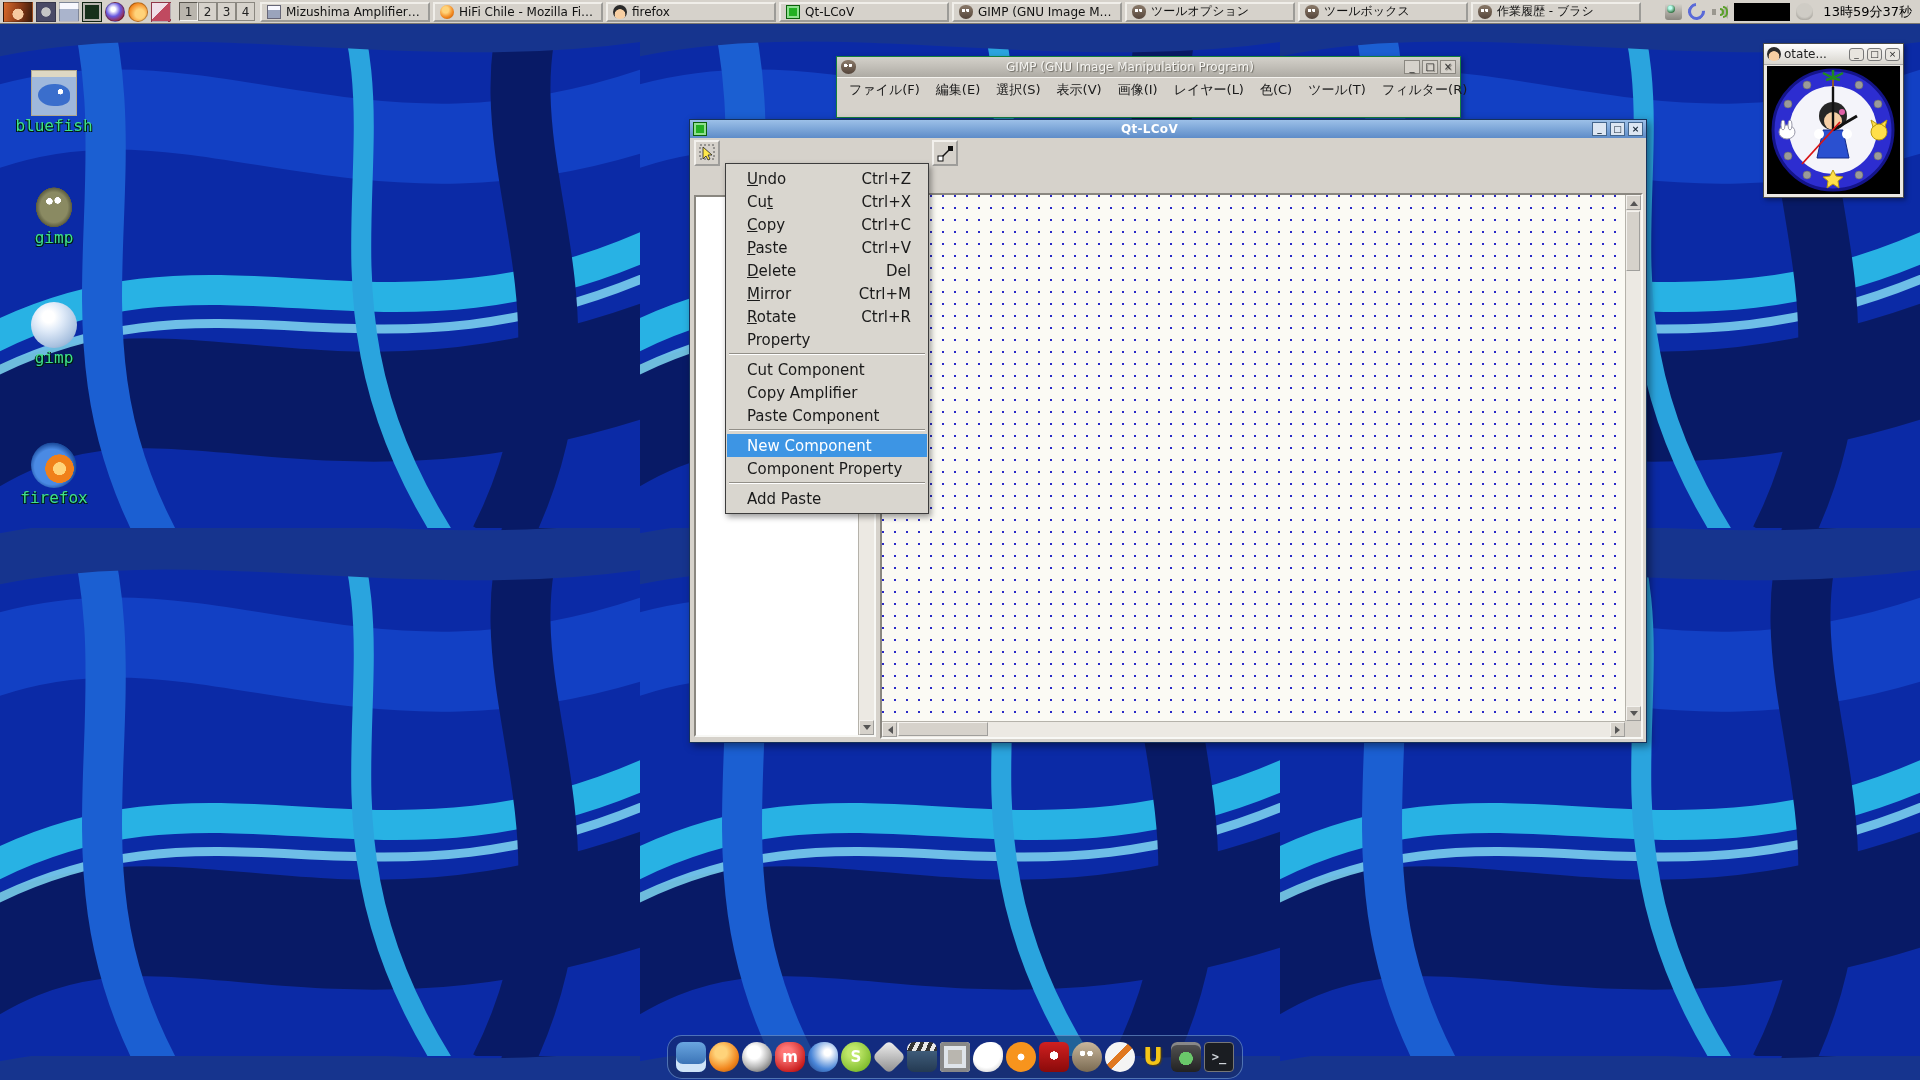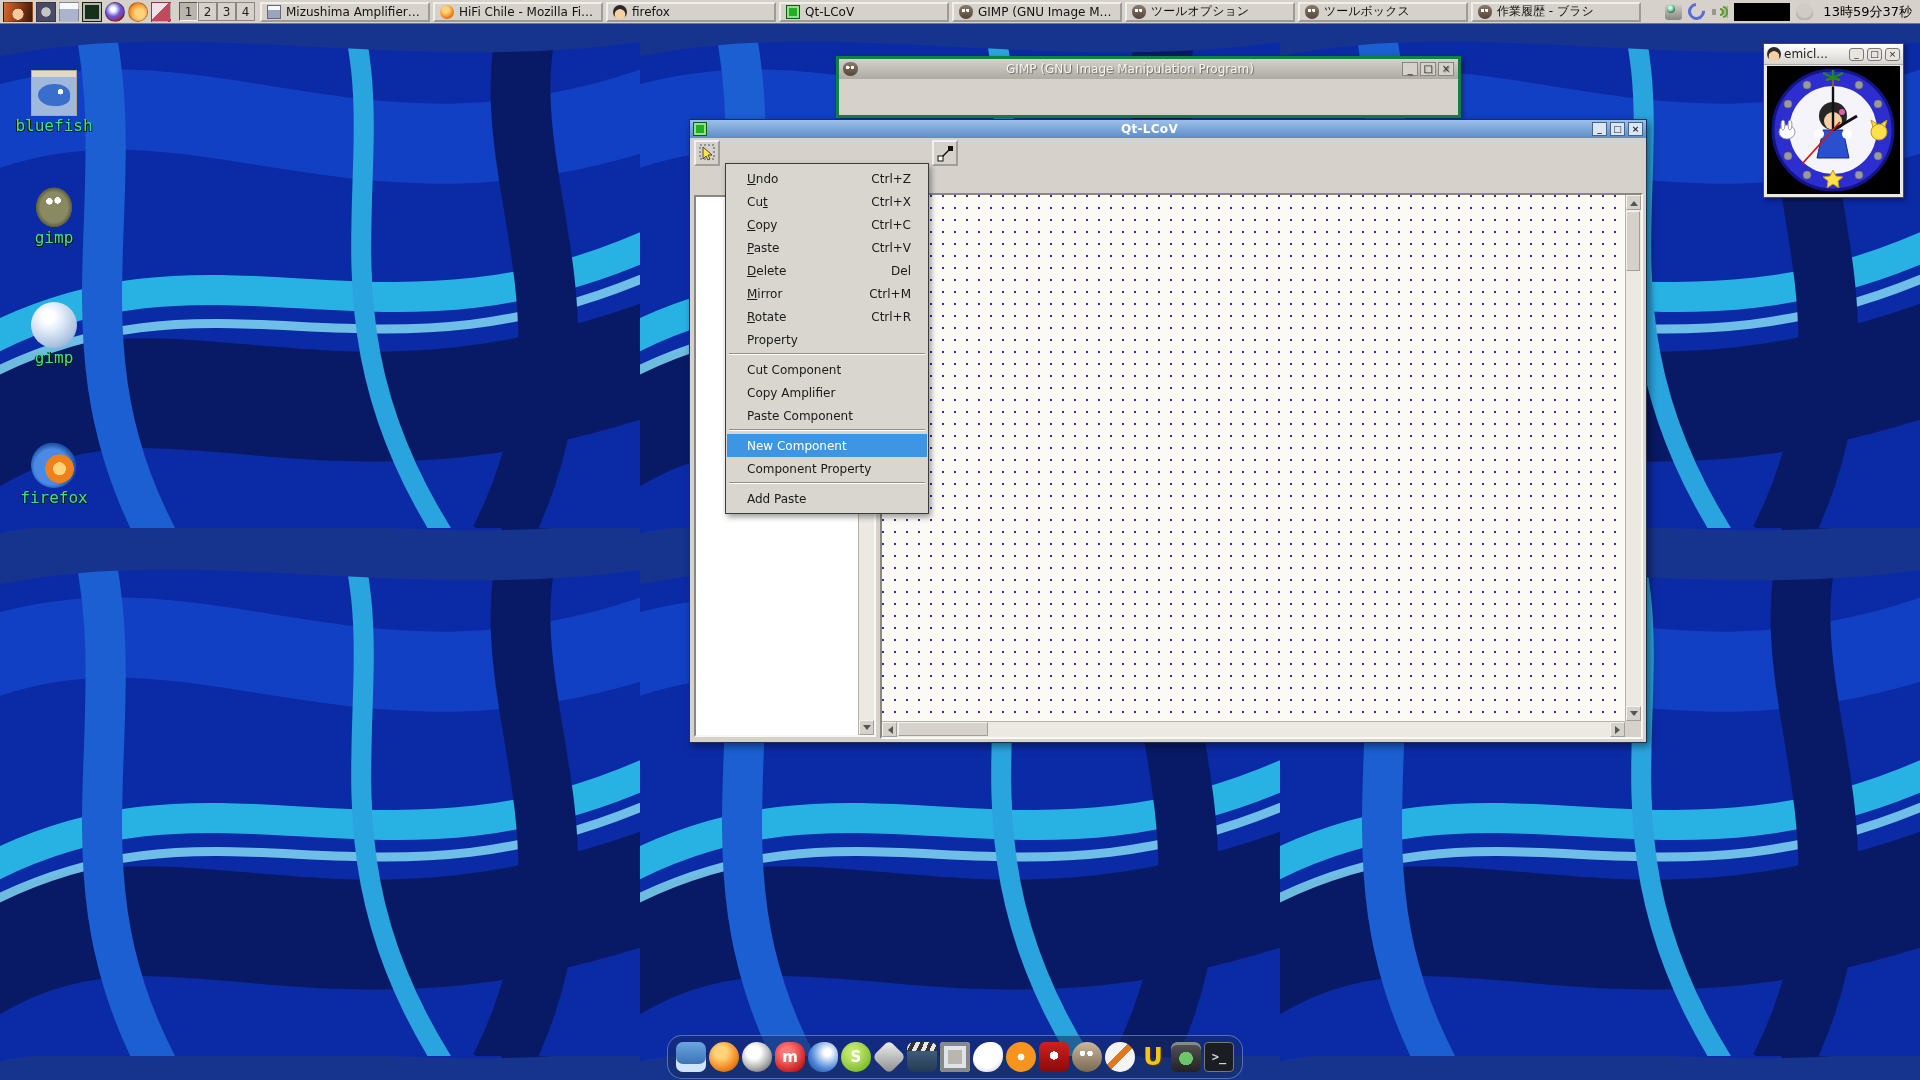--- a/index.html
+++ b/index.html
@@ -55,21 +55,21 @@
 .dicon-bluefish::after{content:"";position:absolute;left:6px;top:13px;width:32px;height:22px;background:radial-gradient(circle at 70% 35%,#fff 0 10%,transparent 11%),#3a6ecc;border-radius:60% 55% 45% 60%}
 .dicon-gimp{background:radial-gradient(circle at 40% 42%,#fff 0 8%,transparent 9%),radial-gradient(circle at 58% 40%,#fff 0 8%,transparent 9%),radial-gradient(ellipse at 50% 55%,#8a8a62 0 42%,#5c5c40 55%,transparent 56%)}
 .dicon-gftp{border-radius:50%;background:radial-gradient(circle at 38% 32%,#fff 0 14%,#dfeaf8 35%,#aac2e0 70%,#7a92b8)}
 .dicon-firefox{border-radius:50%;background:radial-gradient(circle at 62% 58%,#ffd37a 0 16%,#f0801a 17% 36%,transparent 37%),radial-gradient(circle at 46% 54%,#4a8ae4 0 50%,#1a4a9c 68%,transparent 70%)}
 .dlabel{font-family:"DejaVu Sans Mono",monospace;font-size:16px;color:#3fe08d;text-shadow:1px 1px 0 #02200a,-1px 1px 0 #02200a}
 
 
 .win-ctl{width:16px;height:14px;background:#d6d2cb;border:1px solid #8a8780;font-size:10px;line-height:11px;text-align:center;color:#333;flex:none}
 
 
-.gimp-window{position:absolute;left:836px;top:56px;width:625px;height:62px;background:#d6d2cb;border:3px solid #15803d;z-index:5;box-shadow:2px 2px 5px rgba(0,0,0,.35)}
+.gimp-window{position:absolute;left:836px;top:56px;width:625px;height:62px;background:#d6d2cb;border:1px solid #15803d;z-index:5;box-shadow:2px 2px 5px rgba(0,0,0,.35)}
 .gimp-titlebar{height:20px;background:linear-gradient(#d4d1ca,#aeaba4);display:flex;align-items:center;gap:5px;padding:0 4px;font-size:12px;color:#f6f5f2;text-shadow:1px 1px 1px #6a675f}
 .gimp-wicon{width:15px;height:14px;border-radius:45% 45% 50% 50%;background:radial-gradient(circle at 32% 38%,#fff 0 13%,transparent 14%),radial-gradient(circle at 62% 38%,#fff 0 13%,transparent 14%),linear-gradient(#8a7a6a,#55453a)}
 .gimp-title{flex:1;text-align:center;white-space:nowrap;overflow:hidden}
 .gimp-controls{display:flex;gap:2px}
 .gimp-menubar{height:24px;display:flex;align-items:center;padding-left:4px;font-size:13px;color:#1a1a1a;background:#d6d2cb;border-top:1px solid #f4f2ee}
 .gm{padding:3px 8px;white-space:nowrap}
 
 
 .qt-window{position:absolute;left:689px;top:119px;width:958px;height:624px;background:#d6d2cb;border:1px solid #16325c;z-index:10;box-shadow:3px 3px 8px rgba(0,0,0,.45)}
 .qt-titlebar{height:18px;background:linear-gradient(#9cc0e8,#5e8cc8);display:flex;align-items:center;gap:3px;padding:0 3px;color:#fff;font-weight:bold;font-size:12px}
@@ -95,21 +95,21 @@
 .sb-corner{position:absolute;right:0;bottom:0;width:16px;height:16px;background:#d6d2cb}
 .tri{width:0;height:0;border:4px solid transparent}
 .tri-up{border-bottom:5px solid #555;margin-top:-3px}
 .tri-down{border-top:5px solid #555;margin-bottom:-3px}
 .tri-left{border-right:5px solid #555;margin-left:-3px}
 .tri-right{border-left:5px solid #555;margin-right:-3px}
 .sb-thumb{position:absolute;background:#d6d2cb;border:1px outset #f4f2ee}
 
 
 .edit-popup{position:absolute;left:35px;top:43px;width:204px;background:#d9d6cf;border:1px solid #3c3c3c;box-shadow:2px 3px 6px rgba(0,0,0,.4);padding:3px 1px;z-index:30}
-.mi{height:23px;display:flex;align-items:center;padding:0 16px 0 20px;font-size:12px;color:#1a1a1a;white-space:nowrap}
+.mi{height:23px;display:flex;align-items:center;padding:0 16px 0 20px;font-size:15px;color:#1a1a1a;white-space:nowrap}
 .mi .sc{margin-left:auto;padding-left:18px}
 .mi.hl{background:#3d95e4;color:#fff}
 .msep{height:7px;position:relative}
 .msep::after{content:"";position:absolute;left:2px;right:2px;top:2px;border-top:1px solid #928f88;border-bottom:1px solid #fff}
 
 
 .emi-window{position:absolute;left:1763px;top:43px;width:141px;height:155px;background:#ece9e3;border:1px solid #4a4a4a;z-index:20;box-shadow:2px 2px 5px rgba(0,0,0,.4)}
 .emi-titlebar{height:21px;display:flex;align-items:center;gap:3px;padding:0 3px;background:linear-gradient(#ffffff,#d8d5ce);font-size:12px;color:#222;border-bottom:1px solid #aaa}
 .emi-icon{width:14px;height:14px;border-radius:50%;background:radial-gradient(circle at 50% 68%,#f7cfa3 0 42%,#2a2a2a 48%);flex:none}
 .emi-title{flex:1;overflow:hidden;white-space:nowrap}
@@ -183,20 +183,31 @@
   <div class="gimp-window">
     <div class="gimp-titlebar">
       <span class="gimp-wicon"></span>
       <span class="gimp-title">GIMP (GNU Image Manipulation Program)</span>
       <span class="gimp-controls">
         <span class="win-ctl">_</span>
         <span class="win-ctl">□</span>
         <span class="win-ctl">×</span>
       </span>
     </div>
+    <div class="gimp-menubar" id="gimpMenus">
+        <span class="gm">ファイル(F)</span>
+        <span class="gm">編集(E)</span>
+        <span class="gm">選択(S)</span>
+        <span class="gm">表示(V)</span>
+        <span class="gm">画像(I)</span>
+        <span class="gm">レイヤー(L)</span>
+        <span class="gm">色(C)</span>
+        <span class="gm">ツール(T)</span>
+        <span class="gm">フィルター(R)</span>
+      </div>
   </div>
 
   <div class="qt-window">
     <div class="qt-titlebar">
       <span class="qt-win-icon"></span>
       <span class="qt-title">Qt-LCoV</span>
       <span class="qt-ctl">_</span>
       <span class="qt-ctl">□</span>
       <span class="qt-ctl">×</span>
     </div>
@@ -302,21 +313,21 @@
         <div class="msep"></div>
         <div class="mi">
           <span class="lbl">Add Paste</span>
         </div>
       </div>
   </div>
 
   <div class="emi-window">
     <div class="emi-titlebar">
       <span class="emi-icon"></span>
-      <span class="emi-title">emicl...</span>
+      <span class="emi-title">otate...</span>
       <span class="emi-ctl">_</span>
       <span class="emi-ctl">□</span>
       <span class="emi-ctl">×</span>
     </div>
     <div class="emi-body">
       <svg width="133" height="129" viewBox="0 0 133 129">
         <circle cx="66" cy="64" r="60" fill="#2d2dd0" stroke="#14148a" stroke-width="3"></circle>
         <circle cx="66" cy="64" r="44" fill="#f4f4fa"></circle>
         <g fill="#9a9a9a" stroke="#666" stroke-width="0.6">
           <circle cx="92" cy="19" r="4"></circle>

